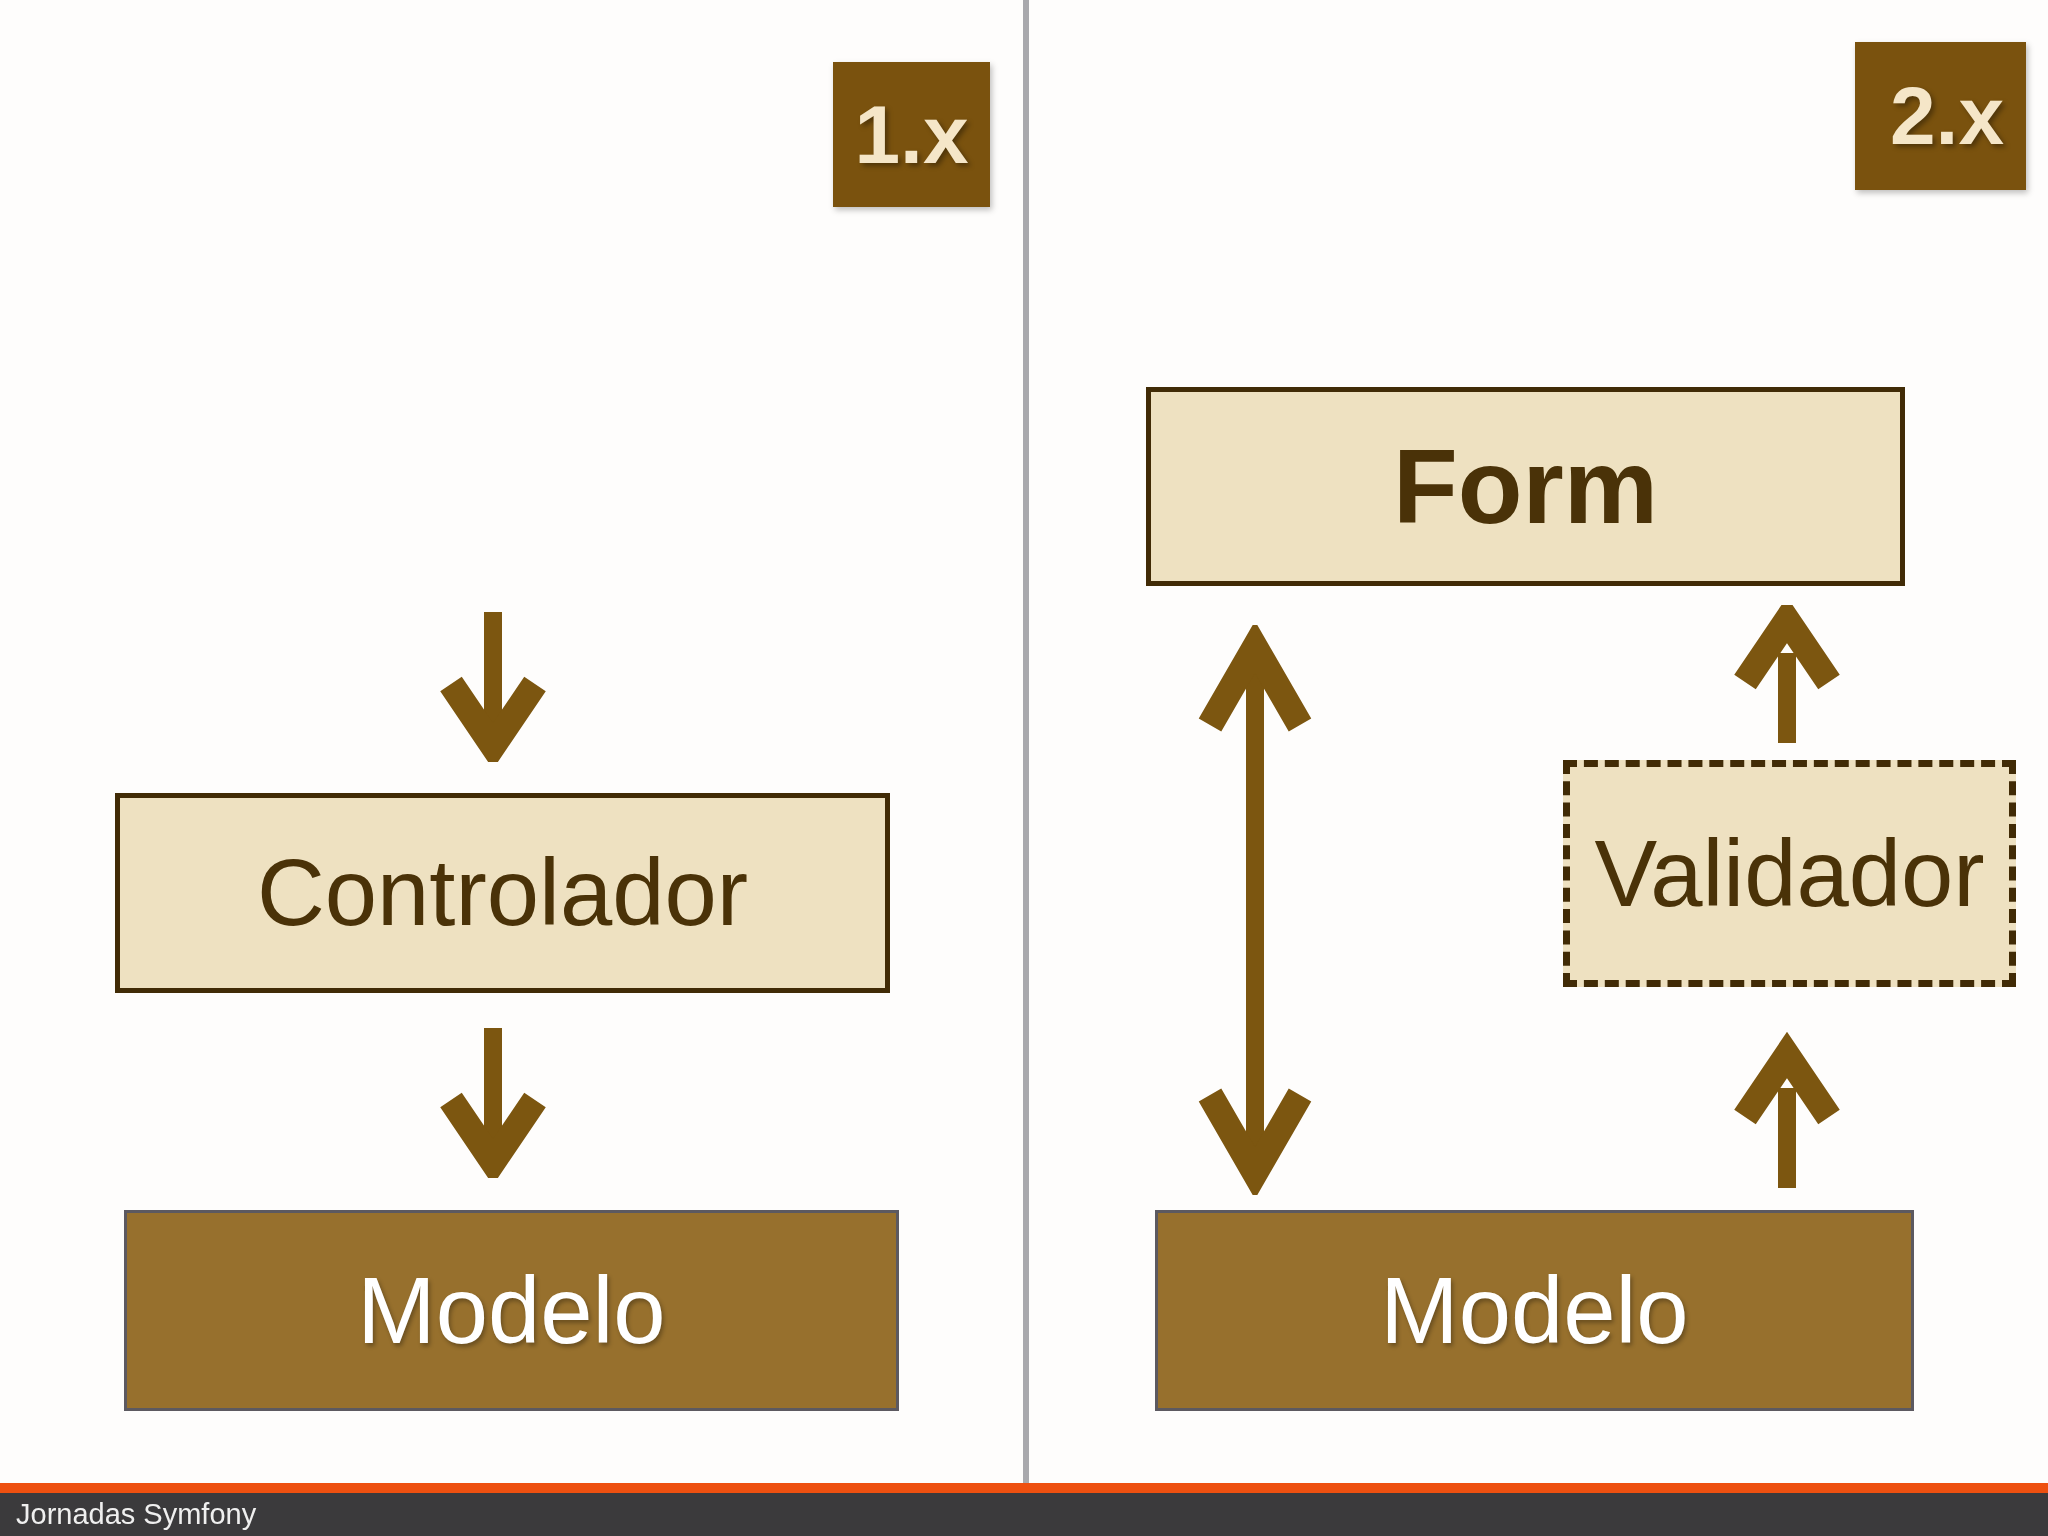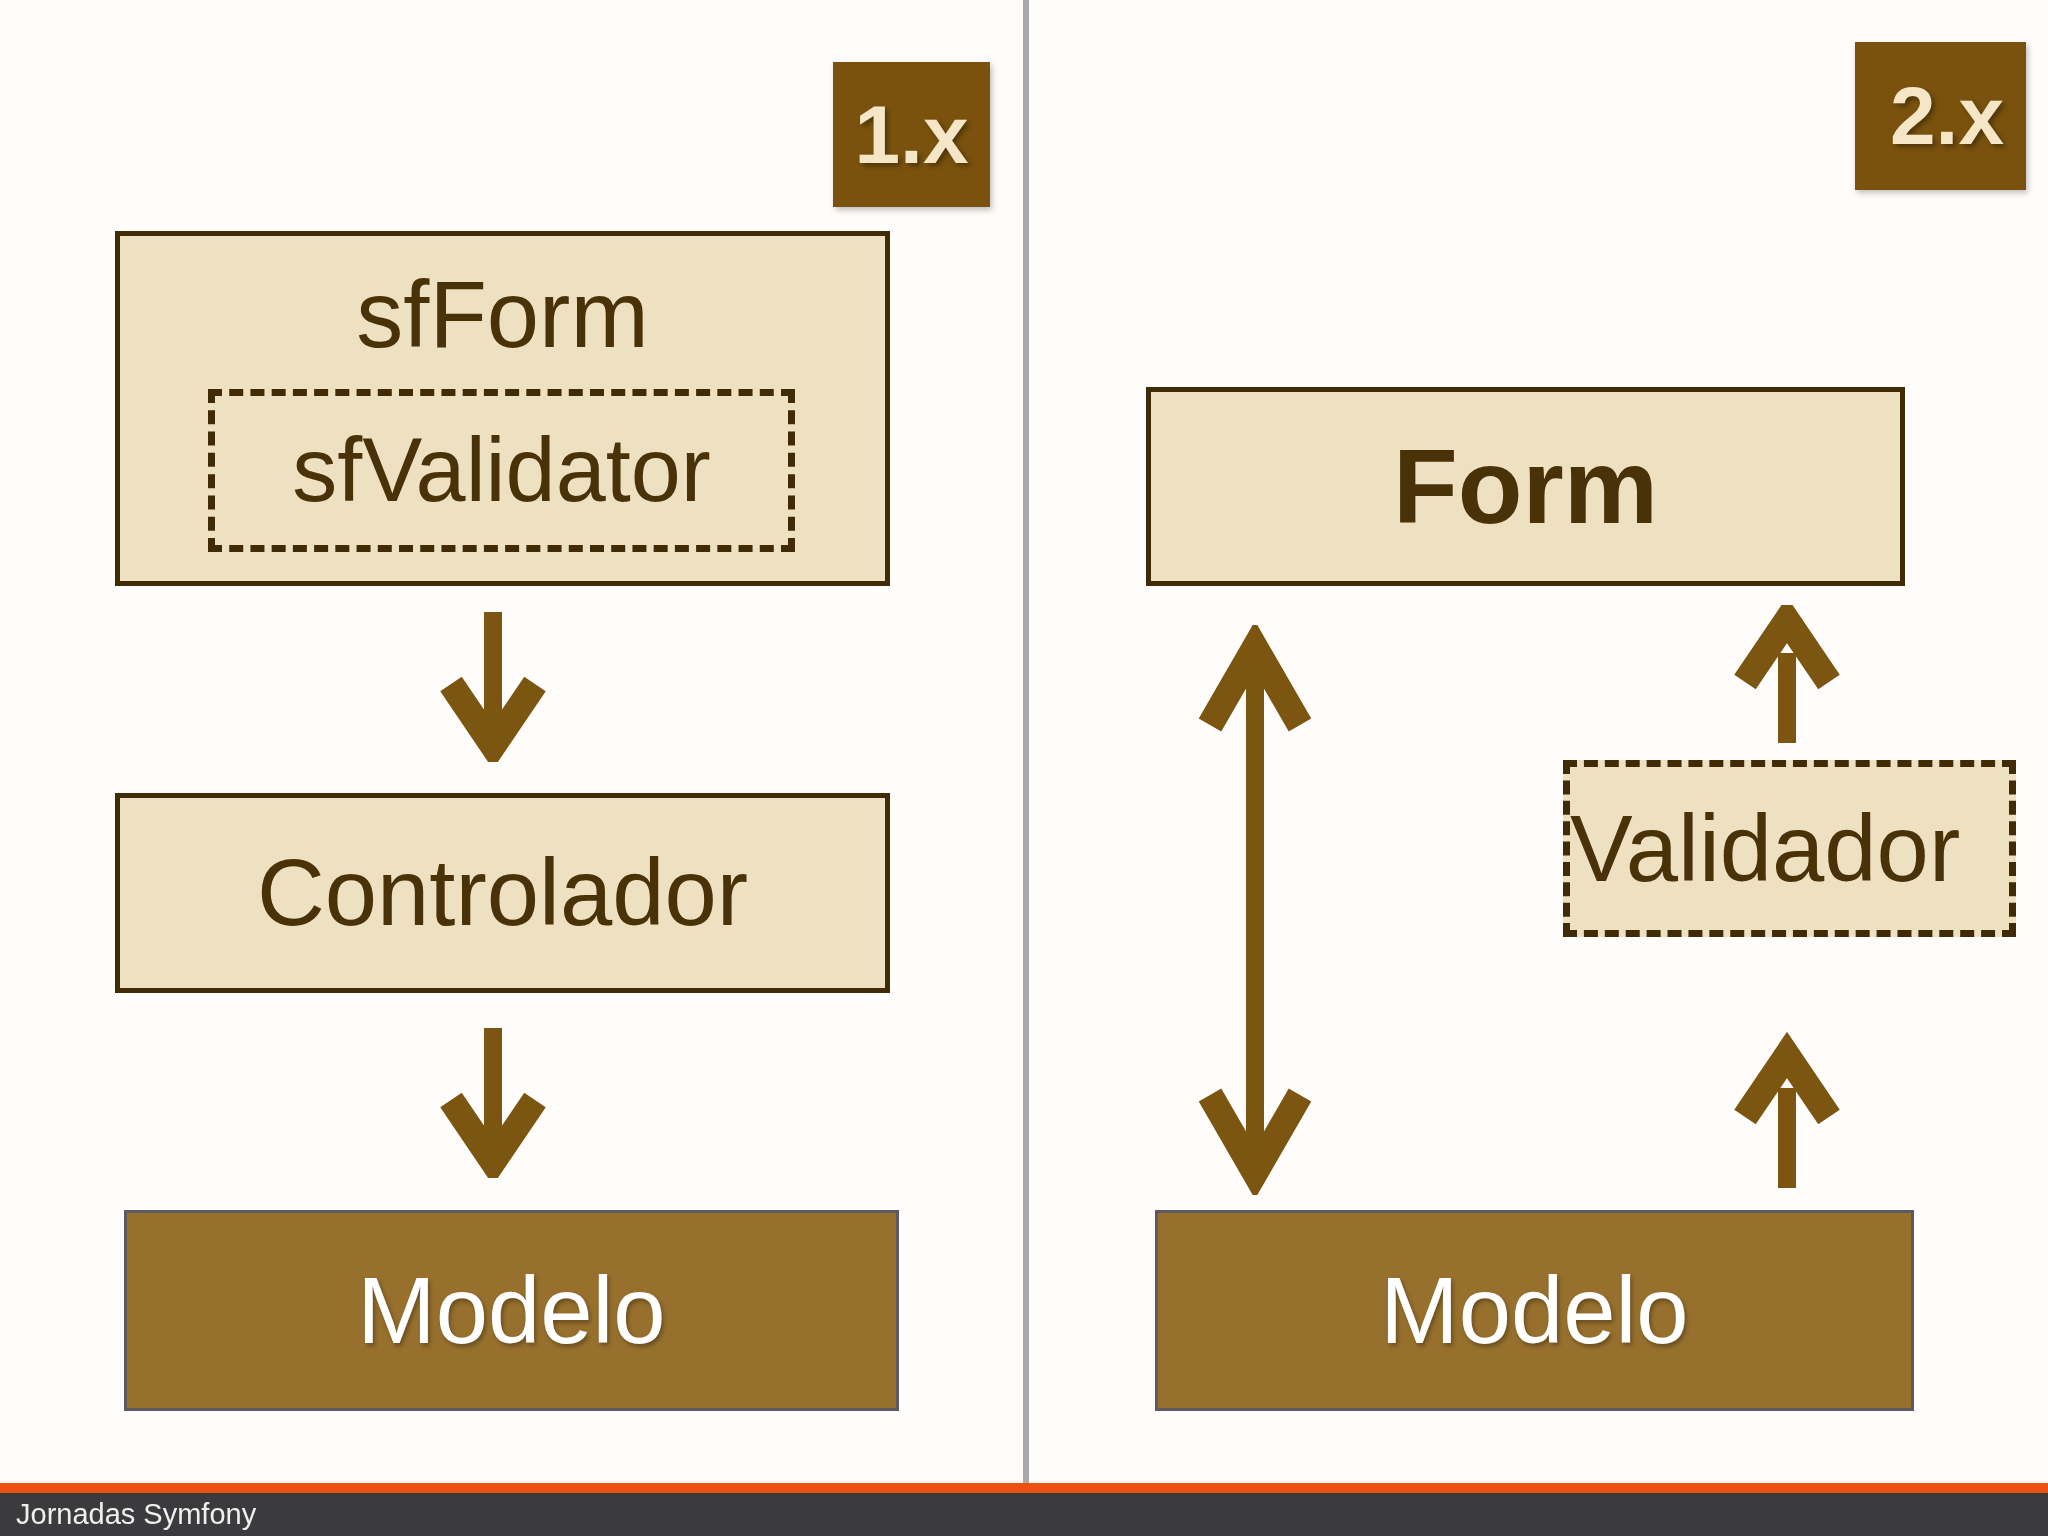--- a/index.html
+++ b/index.html
@@ -38,23 +38,23 @@
   #sfform-box{left:115px;top:231px;width:775px;height:355px;display:block;}
   #sfform-label{height:150px;line-height:158px;text-align:center;font-size:94px;}
   #sfvalidator-box{
     position:absolute;left:88px;top:153px;width:587px;height:163px;box-sizing:border-box;
     border:7px dashed var(--border-dark);display:flex;align-items:center;justify-content:center;
     font-size:90px;
   }
   #controlador-box{left:115px;top:793px;width:775px;height:200px;font-size:94px;}
   #form-box{left:1146px;top:387px;width:759px;height:199px;font-size:106px;font-weight:bold;}
   #validador-box{
-    left:1563px;top:760px;width:453px;height:177px;position:absolute;box-sizing:border-box;
+    left:1563px;top:760px;width:453px;height:227px;position:absolute;box-sizing:border-box;
     background:var(--tan);border:7px dashed var(--border-dark);color:var(--text-brown);
-    display:flex;align-items:center;font-size:94px;
+    display:flex;align-items:center;justify-content:center;font-size:94px;
   }
   .modelo{
     background:var(--modelo-brown);border:3px solid var(--modelo-border);color:#ffffff;
     font-size:94px;text-shadow:2px 3px 4px rgba(0,0,0,.3);margin-left:9px;
   }
   #modelo-left{left:115px;top:1210px;width:775px;height:201px;}
   #modelo-right{left:1146px;top:1210px;width:759px;height:201px;}
   .arrow{position:absolute;}
   .arrow svg{display:block;}
   #arrow-down-1{left:433px;top:612px;}
@@ -76,26 +76,20 @@
 
   <div class="divider"></div>
 
   <div class="badge" id="badge-1x">
     <span>1.x</span>
   </div>
   <div class="badge" id="badge-2x">
     <span>2.x</span>
   </div>
 
-  <div class="box" id="sfform-box">
-    <div id="sfform-label" class="lbl">sfForm</div>
-    <div id="sfvalidator-box">
-      <span class="lbl">sfValidator</span>
-    </div>
-  </div>
 
   <div class="arrow" id="arrow-down-1">
     <svg width="120" height="150" viewBox="0 0 120 150">
       <rect x="51" y="0" width="18" height="112" fill="var(--arrow-brown)"></rect>
       <path d="M18,72 L60,134 L102,72" fill="none" stroke="var(--arrow-brown)" stroke-width="26"></path>
     </svg>
   </div>
 
   <div class="box" id="controlador-box">
     <span class="lbl">Controlador</span>

